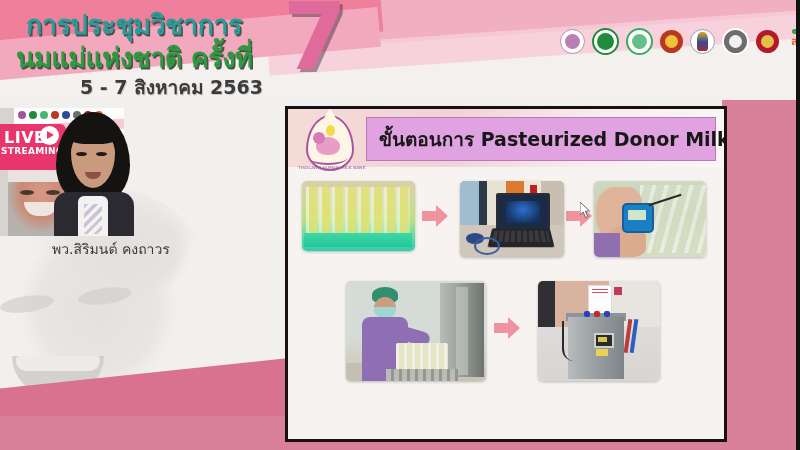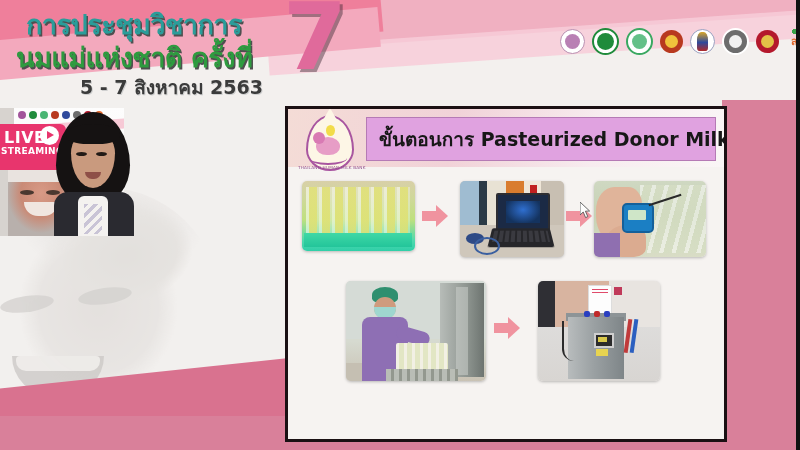--- a/index.html
+++ b/index.html
@@ -494,20 +494,21 @@
   <div class="speaker">
     <div class="sp-hair"></div>
     <div class="sp-face"></div>
     <div class="sp-bangs"></div>
     <div class="sp-eye l"></div>
     <div class="sp-eye r"></div>
     <div class="sp-mouth"></div>
     <div class="sp-body"></div>
     <div class="sp-shirt"></div>
   </div>
+  <div class="speaker-name">พว.สิริมนต์  คงถาวร</div>
 
   <div class="panel">
     <div class="panel-topband"></div>
 
     <div class="drop-logo">
       <div class="drop-shape"></div>
       <div class="drop-dot"></div>
       <div class="drop-baby"></div>
       <div class="drop-arms"></div>
       <div class="drop-text">THAILAND HUMAN MILK BANK</div>

